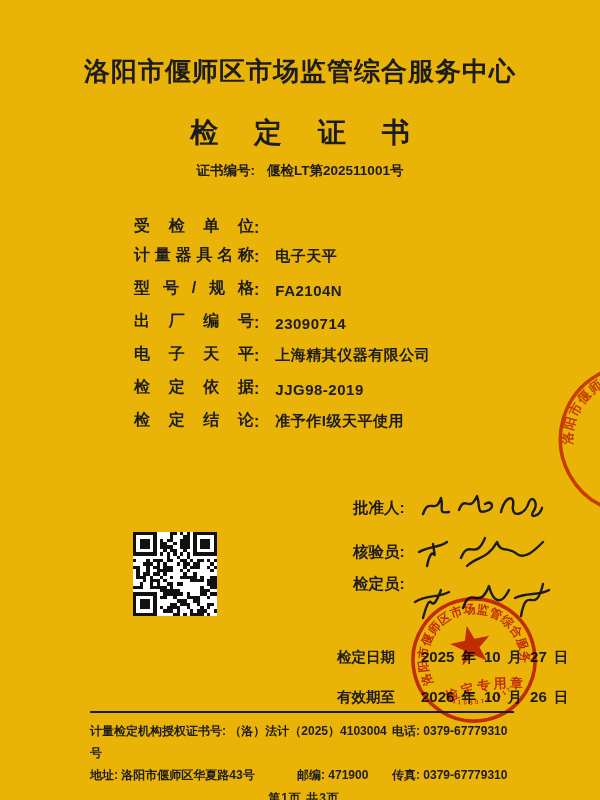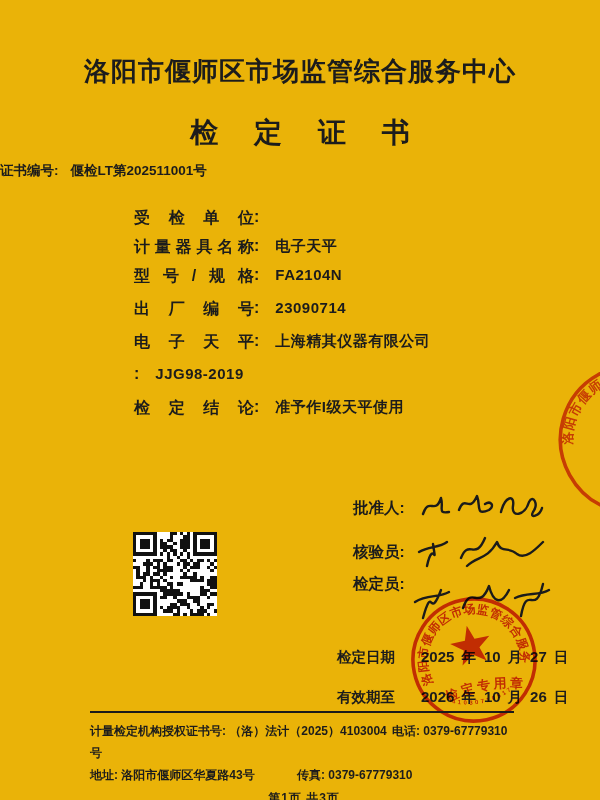--- a/index.html
+++ b/index.html
@@ -9,26 +9,26 @@
   }
   .org-title{
     position:absolute;top:54px;left:0;width:600px;text-align:center;
     font-size:26px;font-weight:700;letter-spacing:1px;margin:0;
   }
   .doc-title{
     position:absolute;top:114px;left:0;width:600px;text-align:center;
     font-size:28px;font-weight:700;letter-spacing:14px;padding-left:14px;margin:0;box-sizing:border-box;
   }
   .cert-no{
-    position:absolute;top:162px;left:0;width:600px;
+    position:absolute;top:162px;left:0;width:600px;text-align:center;
     font-size:13.5px;font-weight:700;
   }
   .cert-no .val{margin-left:12px;}
   .fields{position:absolute;left:134px;top:208px;width:440px;}
-  .field-row{display:flex;align-items:flex-start;height:33px;}
+  .field-row{display:flex;align-items:flex-end;height:33px;}
   .field-row.tight{height:29px;}
   .flabel{
     display:inline-block;width:120px;font-size:16px;font-weight:700;
     text-align:justify;text-align-last:justify;
   }
   .colon{font-size:16px;font-weight:700;}
   .fvalue{margin-left:16px;font-size:15px;font-weight:700;letter-spacing:.5px;}
   .qr-wrap{position:absolute;left:133px;top:532px;width:84px;height:84px;}
   .sign-block{position:absolute;left:353px;top:492px;width:230px;height:150px;}
   .sign-label{position:absolute;left:0;font-size:15.5px;font-weight:700;}
@@ -87,20 +87,21 @@
       <span class="flabel">出厂编号</span>
         <span class="colon">:</span>
       <span class="fvalue">23090714</span>
     </div>
     <div class="field-row">
       <span class="flabel">电子天平</span>
         <span class="colon">:</span>
       <span class="fvalue">上海精其仪器有限公司</span>
     </div>
     <div class="field-row">
+      <span class="flabel">检定依据</span>
         <span class="colon">:</span>
       <span class="fvalue">JJG98-2019</span>
     </div>
     <div class="field-row">
       <span class="flabel">检定结论</span>
         <span class="colon">:</span>
       <span class="fvalue">准予作I级天平使用</span>
     </div>
   </div>
 
@@ -409,20 +410,24 @@
       <span>
         <span>电话:</span>
         <span>0379-67779310</span>
       </span>
     </div>
     <div class="f-line">
       <span class="f-addr">
         <span>地址:</span>
         <span>洛阳市偃师区华夏路43号</span>
       </span>
+      <span class="f-zip">
+        <span>邮编:</span>
+        <span>471900</span>
+      </span>
       <span>
         <span>传真:</span>
         <span>0379-67779310</span>
       </span>
     </div>
     <div class="f-page">第1页  共3页</div>
   </div>
 
 </div>
 

